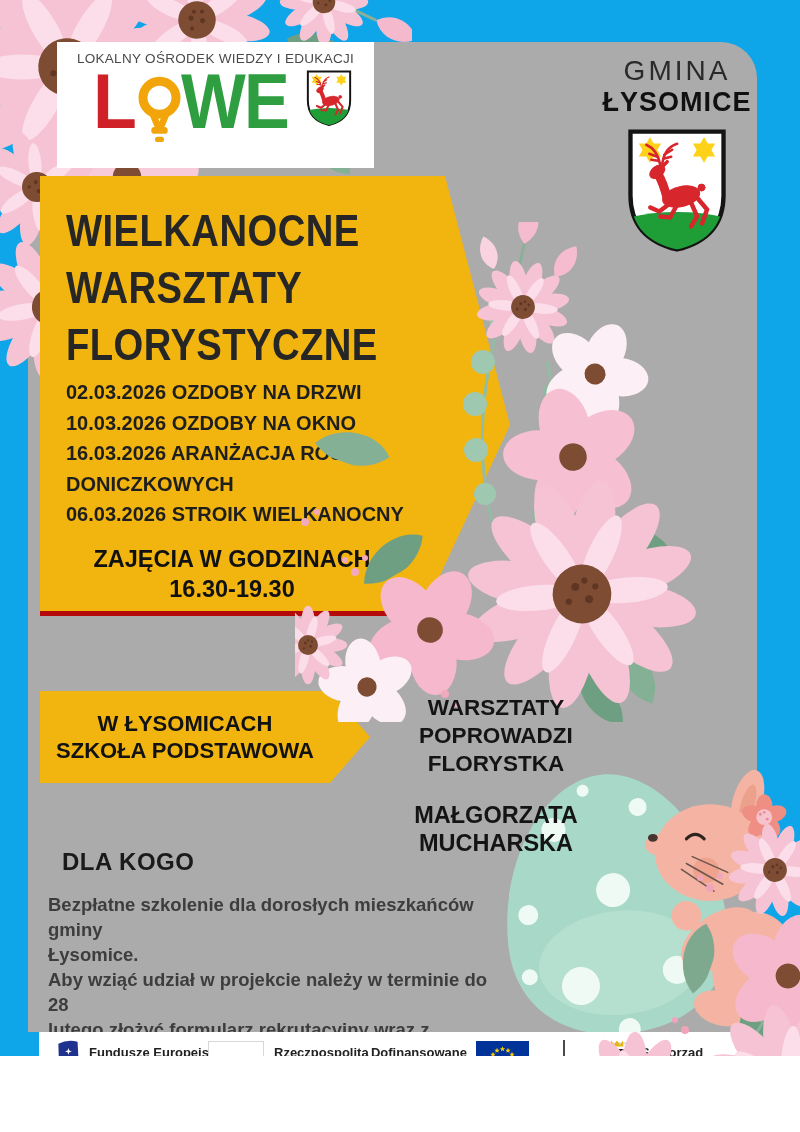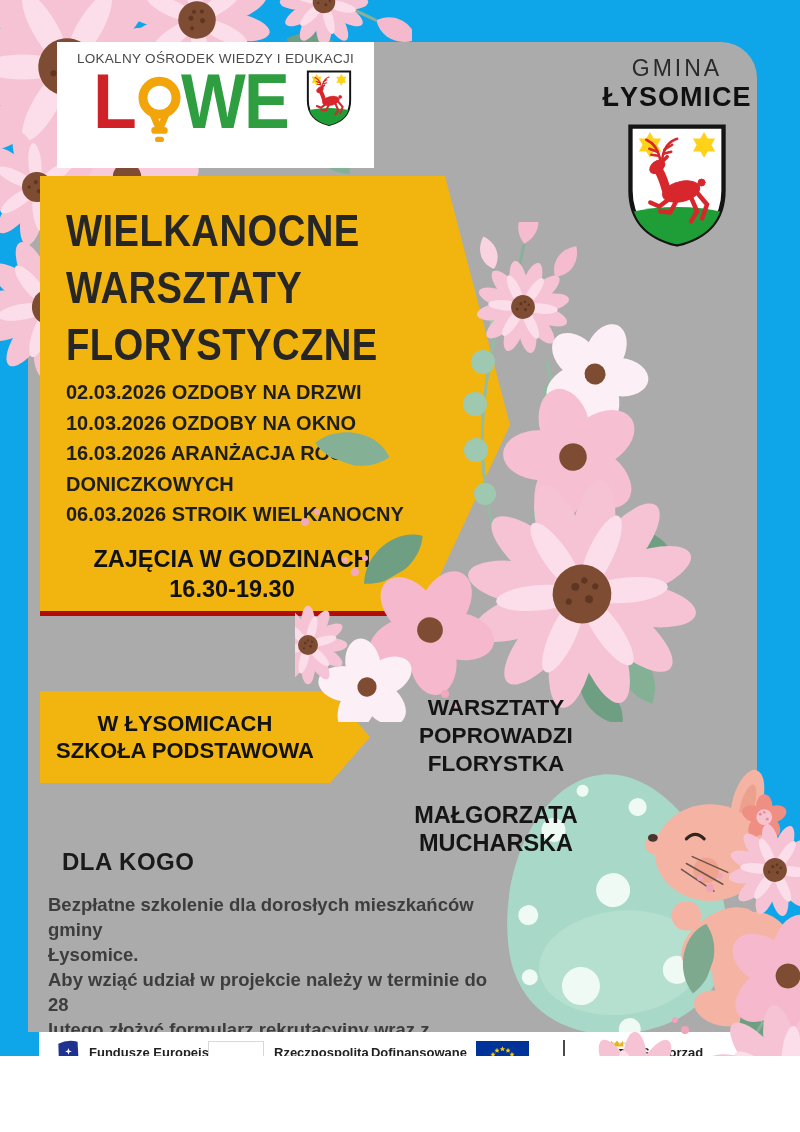--- a/index.html
+++ b/index.html
@@ -20,21 +20,21 @@
   .lowe-row{position:absolute;left:0;top:24px;width:100%;height:82px;}
   .lowe-l{position:absolute;left:36px;top:-6px;font-size:78px;font-weight:bold;line-height:82px;
     color:var(--lowe-red,#CF2127);transform:scaleX(.92);transform-origin:0 0;}
   .lowe-bulb{position:absolute;left:80px;top:6px;width:45px;height:74px;}
   .lowe-we{position:absolute;left:124px;top:-6px;font-size:78px;font-weight:bold;line-height:82px;
     color:var(--lowe-green,#2F9E41);transform:scaleX(.88);transform-origin:0 0;letter-spacing:-2px;}
   .lowe-crest{position:absolute;left:246px;top:2px;width:52px;height:60px;}
   .lowe-sub{position:absolute;left:104px;top:101px;font-size:18.5px;font-weight:bold;color:#141414;letter-spacing:.4px;}
 
   .gmina{position:absolute;left:597px;top:55px;width:160px;text-align:center;z-index:3;}
-  .gmina-l1{font-size:23px;letter-spacing:3px;color:#2A2A2A;text-align:center;}
+  .gmina-l1{font-size:28px;letter-spacing:3px;color:#2A2A2A;text-align:center;}
   .gmina-l2{font-size:27px;font-weight:bold;letter-spacing:1px;color:#101010;}
   .gmina-crest{display:block;margin:6px auto 0;width:112px;height:132px;}
 
   .banner-main{position:absolute;left:40px;top:176px;width:470px;height:436px;
     background:var(--banner-yellow,#F2B50F);z-index:3;
     clip-path:polygon(0 0,405px 0,470px 249px,383px 436px,0 436px);}
   .title{padding:26px 0 0 26px;}
   .title-line{font-size:45px;font-weight:bold;color:var(--title-ink,#262626);line-height:57px;
     transform:scaleX(.85);transform-origin:0 50%;white-space:nowrap;letter-spacing:.5px;}
   .schedule{margin:4px 0 0 26px;width:400px;font-size:20px;font-weight:bold;line-height:30.5px;color:#1E1E1E;}

